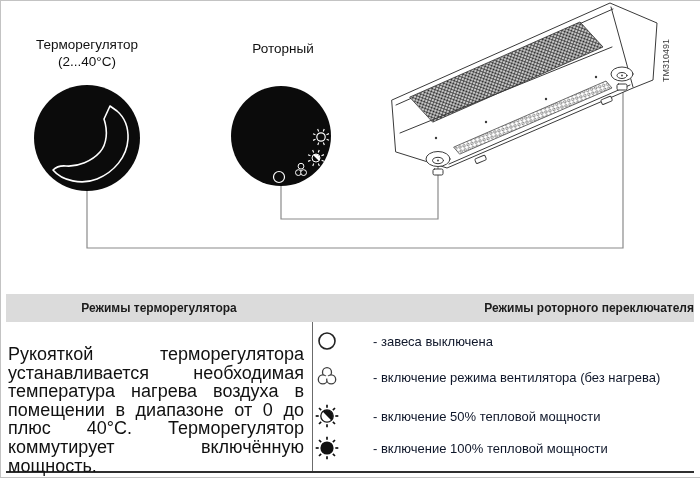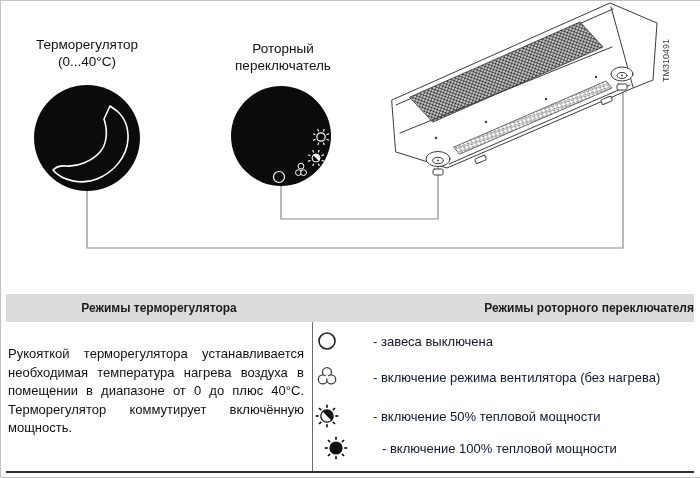--- a/index.html
+++ b/index.html
@@ -20,45 +20,44 @@
     position:absolute;left:6px;top:1px;width:688px;height:28px;background:#dbdbdb;
     display:flex;align-items:center;
   }
   .th{font-weight:bold;font-size:12px;color:#1c1c1c;text-align:center;}
   .th.left{width:306px;}
   .th.right{width:382px;text-align:right;}
   .col-divider{position:absolute;left:312px;top:29px;width:1px;height:149px;background:#6b6b6b;}
   .bottom-rule{position:absolute;left:6px;top:178px;width:688px;height:2px;background:#2f2f2f;}
   .thermo-desc{
     position:absolute;left:8px;top:52px;width:296px;
-    font-size:13px;line-height:18.6px;text-align:justify;color:#111;
+    font-size:18px;line-height:18.6px;text-align:justify;color:#111;
   }
   .mode-row{position:absolute;left:314px;display:flex;align-items:center;height:26px;}
   .mode-row .mode-icon{width:26px;height:26px;flex:0 0 26px;}
   .mode-row .mode-text{margin-left:33px;font-size:13px;color:#0f172a;white-space:nowrap;}
   .mode-row.r1{top:35px;}
   .mode-row.r2{top:71px;}
   .mode-row.r3{top:110px;align-items:center;}
-  .mode-row.r4{top:142px;margin-left:9px;}
+  .mode-row.r4{top:142px;}
 </style>
 </head>
 <body>
 
 <div class="stage">
 
   <div class="diagram">
 
     <div class="knob-label thermo">
       <div>Терморегулятор</div>
-      <div>(0...40°C)</div>
+      <div>(2...40°C)</div>
     </div>
 
     <div class="knob-label rotary">
       <div>Роторный</div>
-      <div>переключатель</div>
     </div>
 
     <svg width="700" height="292" viewBox="0 0 700 292">
       <defs>
         <pattern id="mesh" width="3" height="3" patternUnits="userSpaceOnUse" patternTransform="rotate(20)">
           <rect width="3" height="3" fill="#ffffff"></rect>
           <circle cx="1.5" cy="1.5" r="1.2" fill="#222222"></circle>
         </pattern>
         <pattern id="holes" width="4.2" height="4.2" patternUnits="userSpaceOnUse" patternTransform="rotate(-17)">
           <rect width="4.2" height="4.2" fill="#ffffff"></rect>

